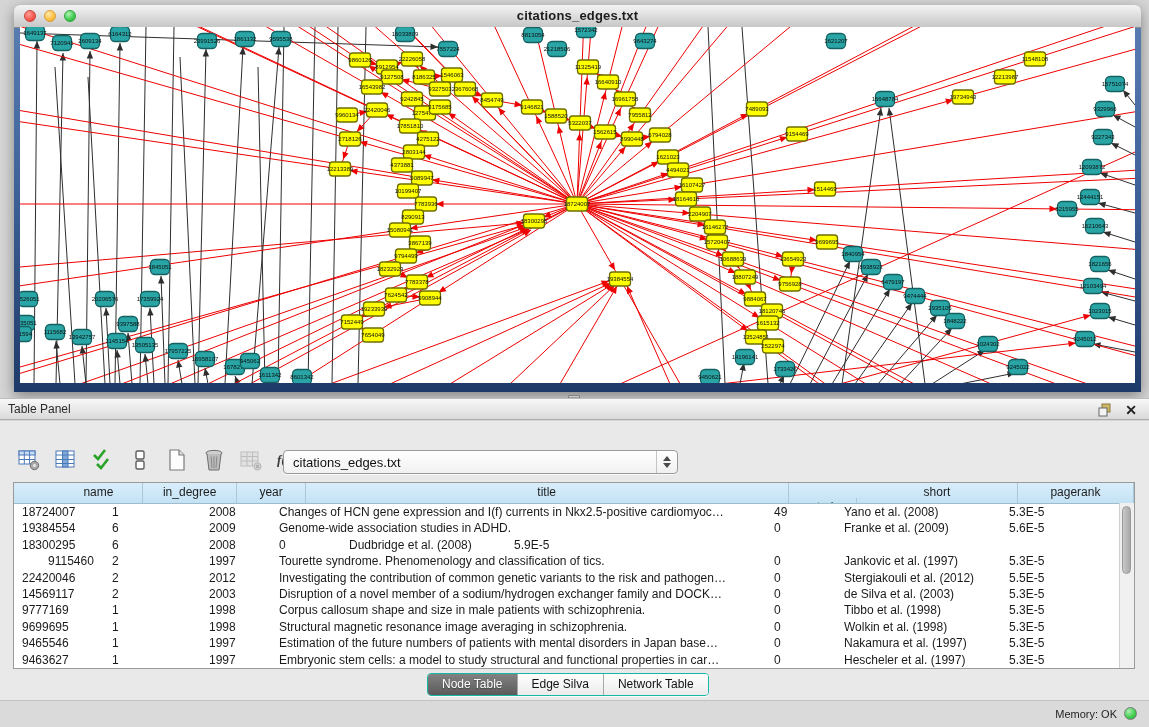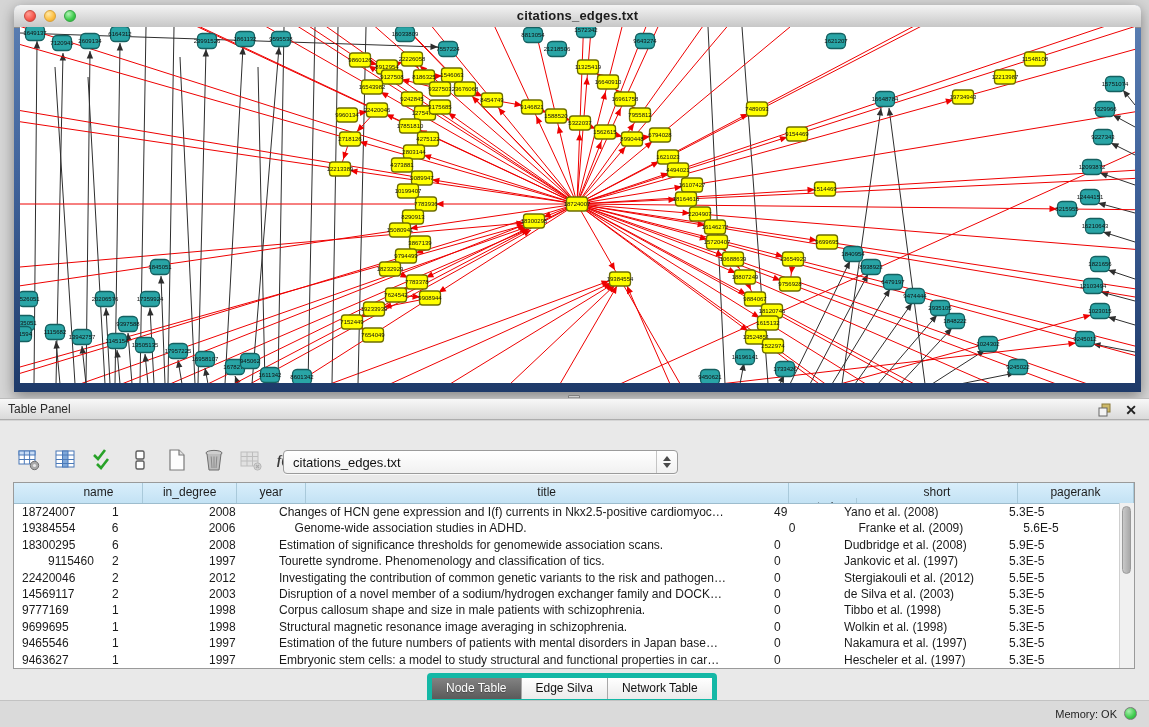--- a/index.html
+++ b/index.html
@@ -92,21 +92,21 @@
     position:absolute;right:0;top:20px;width:15px;height:166px;
     background:#f0f0f0;border-left:1px solid #cfcfcf;box-sizing:border-box;
   }
   .vthumb{
     position:absolute;left:2px;top:3px;width:9px;height:68px;border-radius:5px;
     background:linear-gradient(90deg,#c9c9c9,#a8a8a8);border:1px solid #9a9a9a;box-sizing:border-box;
   }
   
   .seg{
     position:absolute;left:427px;top:252px;display:flex;height:21px;
-    border:5px solid #14b8a6;border-radius:4px;overflow:hidden;background:#fff;
+    border:1px solid #14b8a6;border-radius:4px;overflow:hidden;background:#fff;
     box-shadow:0 1px 0 rgba(255,255,255,.8);
   }
   .seg-btn{
     border:none;margin:0;padding:0 14px;font-size:12px;height:100%;
     background:linear-gradient(#ffffff,#ebebeb);color:#111;
     border-right:1px solid #a8a8a8;font-family:inherit;line-height:19px;
   }
   .seg-btn:last-child{border-right:none;}
   .seg-btn.active{background:linear-gradient(#828282,#5a5a5a);color:#fff;text-shadow:0 1px 1px rgba(0,0,0,.35);}
   
@@ -825,31 +825,30 @@
           <div class="td" style="width: 97px;">1</div>
           <div class="td" style="width: 70px;">2008</div>
           <div class="td" style="width: 495px;">Changes of HCN gene expression and I(f) currents in Nkx2.5-positive cardiomyoc…</div>
           <div class="td" style="width: 70px;">49</div>
           <div class="td" style="width: 165px;">Yano et al. (2008)</div>
           <div class="td" style="width: 119px;">5.3E-5</div>
         </div>
         <div class="trow">
           <div class="td" style="width: 90px;">19384554</div>
           <div class="td" style="width: 97px;">6</div>
-          <div class="td" style="width: 70px;">2006</div>
-          <div class="td" style="width: 495px; margin-left: 16px;">Genome-wide association studies in ADHD.</div>
+          <div class="td" style="width: 70px;">2009</div>
+          <div class="td" style="width: 495px;">Genome-wide association studies in ADHD.</div>
           <div class="td" style="width: 70px;">0</div>
           <div class="td" style="width: 165px;">Franke et al. (2009)</div>
           <div class="td" style="width: 119px;">5.6E-5</div>
         </div>
         <div class="trow">
           <div class="td" style="width: 90px;">18300295</div>
           <div class="td" style="width: 97px;">6</div>
           <div class="td" style="width: 70px;">2008</div>
-          <div class="td" style="width: 495px;">Estimation of significance thresholds for genomewide association scans.</div>
           <div class="td" style="width: 70px;">0</div>
           <div class="td" style="width: 165px;">Dudbridge et al. (2008)</div>
           <div class="td" style="width: 119px;">5.9E-5</div>
         </div>
         <div class="trow">
           <div class="td" style="width: 90px; padding-left: 34px;">9115460</div>
           <div class="td" style="width: 97px;">2</div>
           <div class="td" style="width: 70px;">1997</div>
           <div class="td" style="width: 495px;">Tourette syndrome. Phenomenology and classification of tics.</div>
           <div class="td" style="width: 70px;">0</div>

